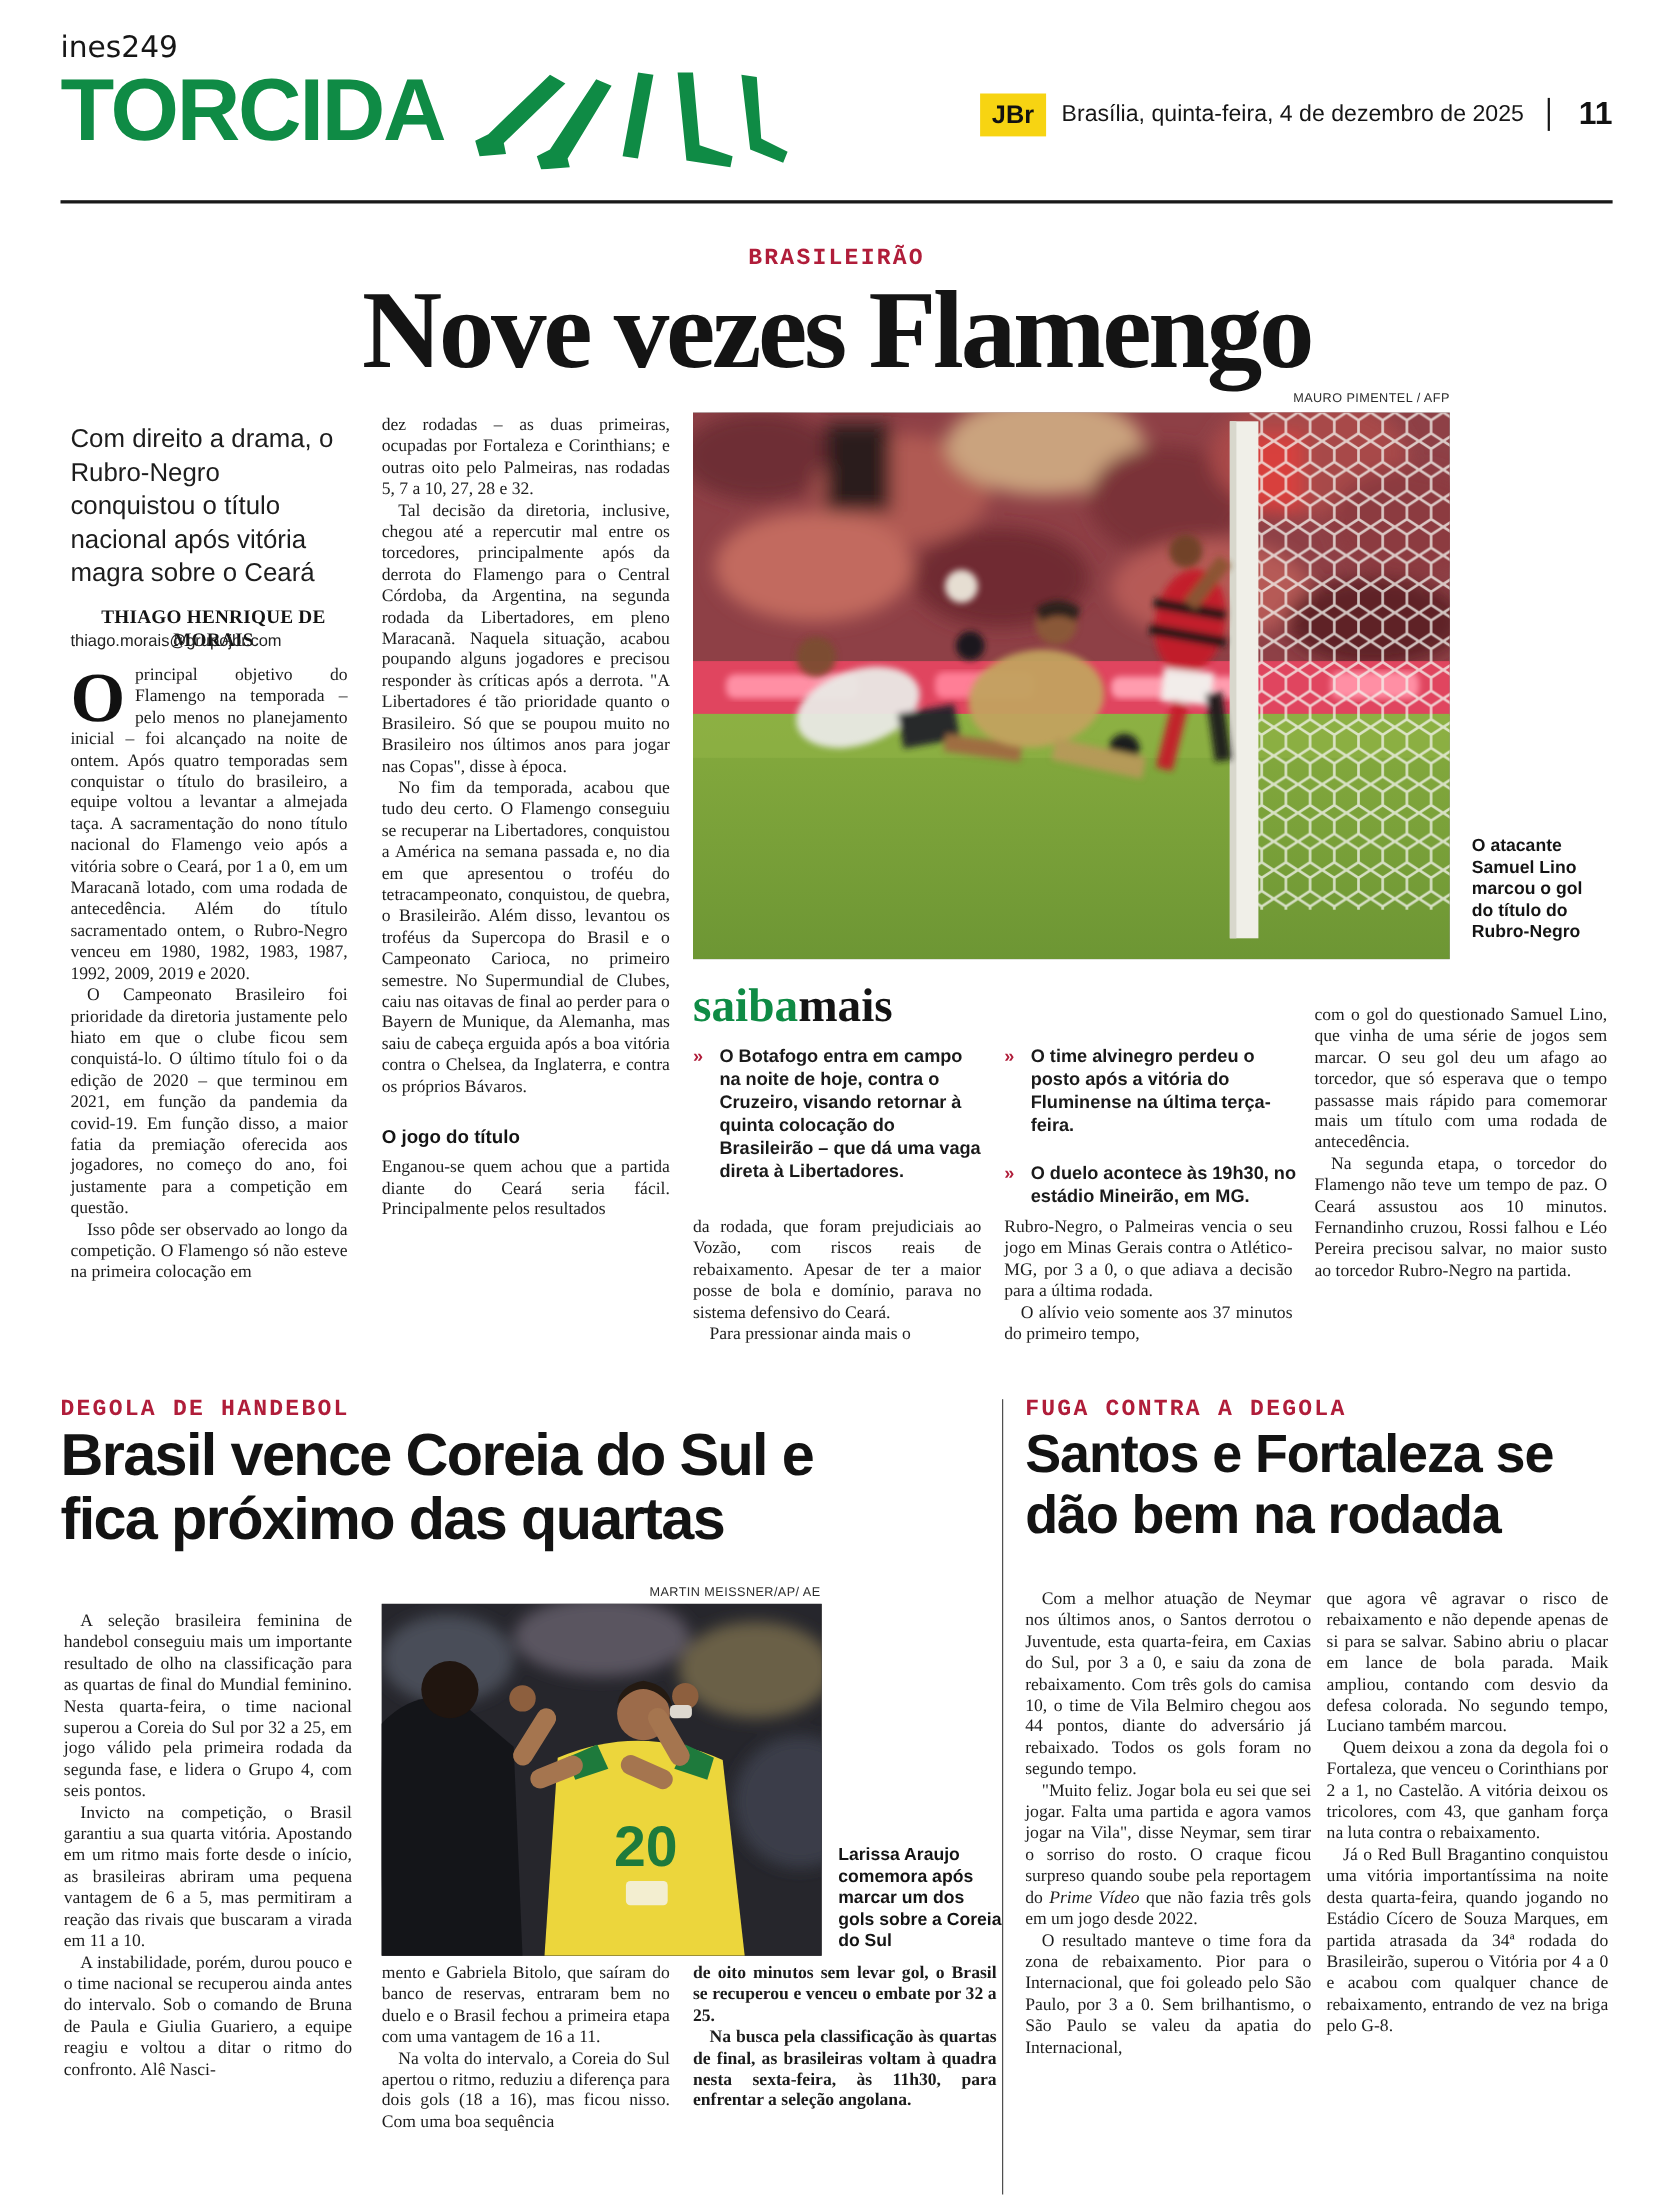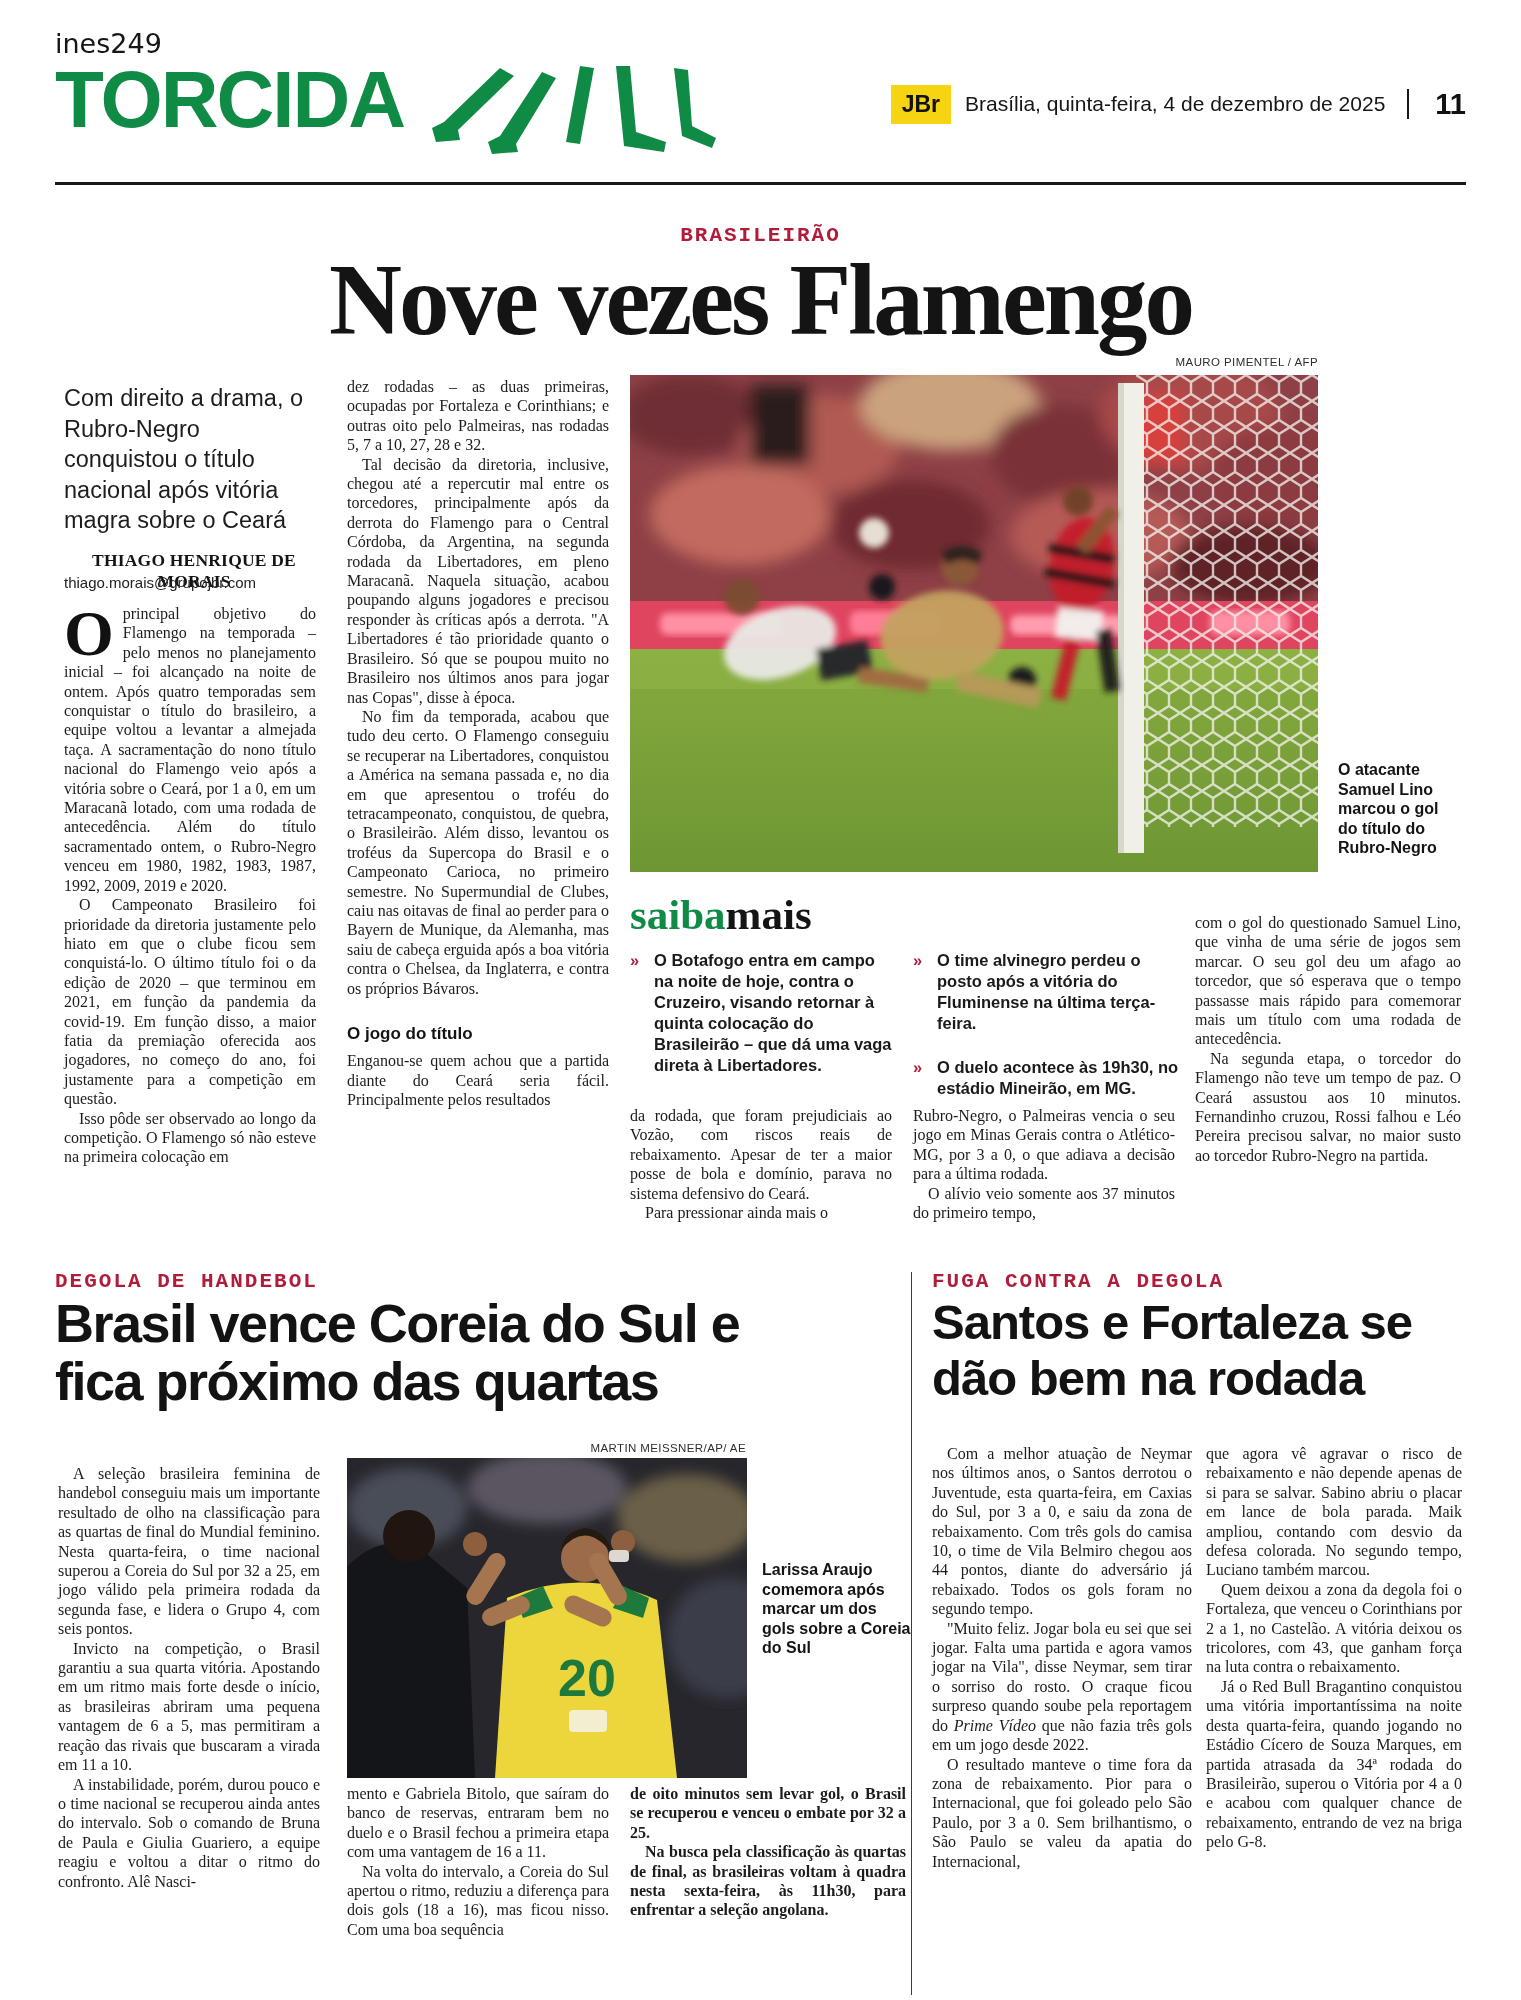--- a/index.html
+++ b/index.html
@@ -63,21 +63,21 @@
   .sm-item{position:relative;padding-left:24px;margin-bottom:23px;}
   .sm-item .mk{position:absolute;left:0;top:0;color:#b01d3a;}
 
   
   .vrule{left:911px;top:1272px;width:1px;height:723px;background:#3c3c3c;}
   .kicker-hb{left:55px;top:1270px;}
   .headline-hb{left:55px;top:1294px;width:880px;font-family:"Liberation Sans",sans-serif;
                font-weight:bold;font-size:54px;line-height:58px;letter-spacing:-1.5px;color:#131313;}
   .credit-hb{left:446px;top:1442px;width:300px;text-align:right;}
   .photo-hb{left:347px;top:1458px;width:400px;height:320px;background:#222;}
-  .caption-hb{left:762px;top:1560px;width:150px;}
+  .caption-hb{left:762px;top:1677px;width:150px;}
   .col1-hb{left:58px;top:1464px;width:262px;}
   .col2-hb{left:347px;top:1784px;width:262px;}
   .col3-hb{left:630px;top:1784px;width:276px;font-weight:bold;}
 
   .kicker-st{left:932px;top:1270px;}
   .headline-st{left:932px;top:1294px;width:540px;font-family:"Liberation Sans",sans-serif;
                font-weight:bold;font-size:49px;line-height:56px;letter-spacing:-1px;color:#131313;}
   .col1-st{left:932px;top:1444px;width:260px;}
   .col2-st{left:1206px;top:1444px;width:256px;}
   .em{font-style:italic;}

